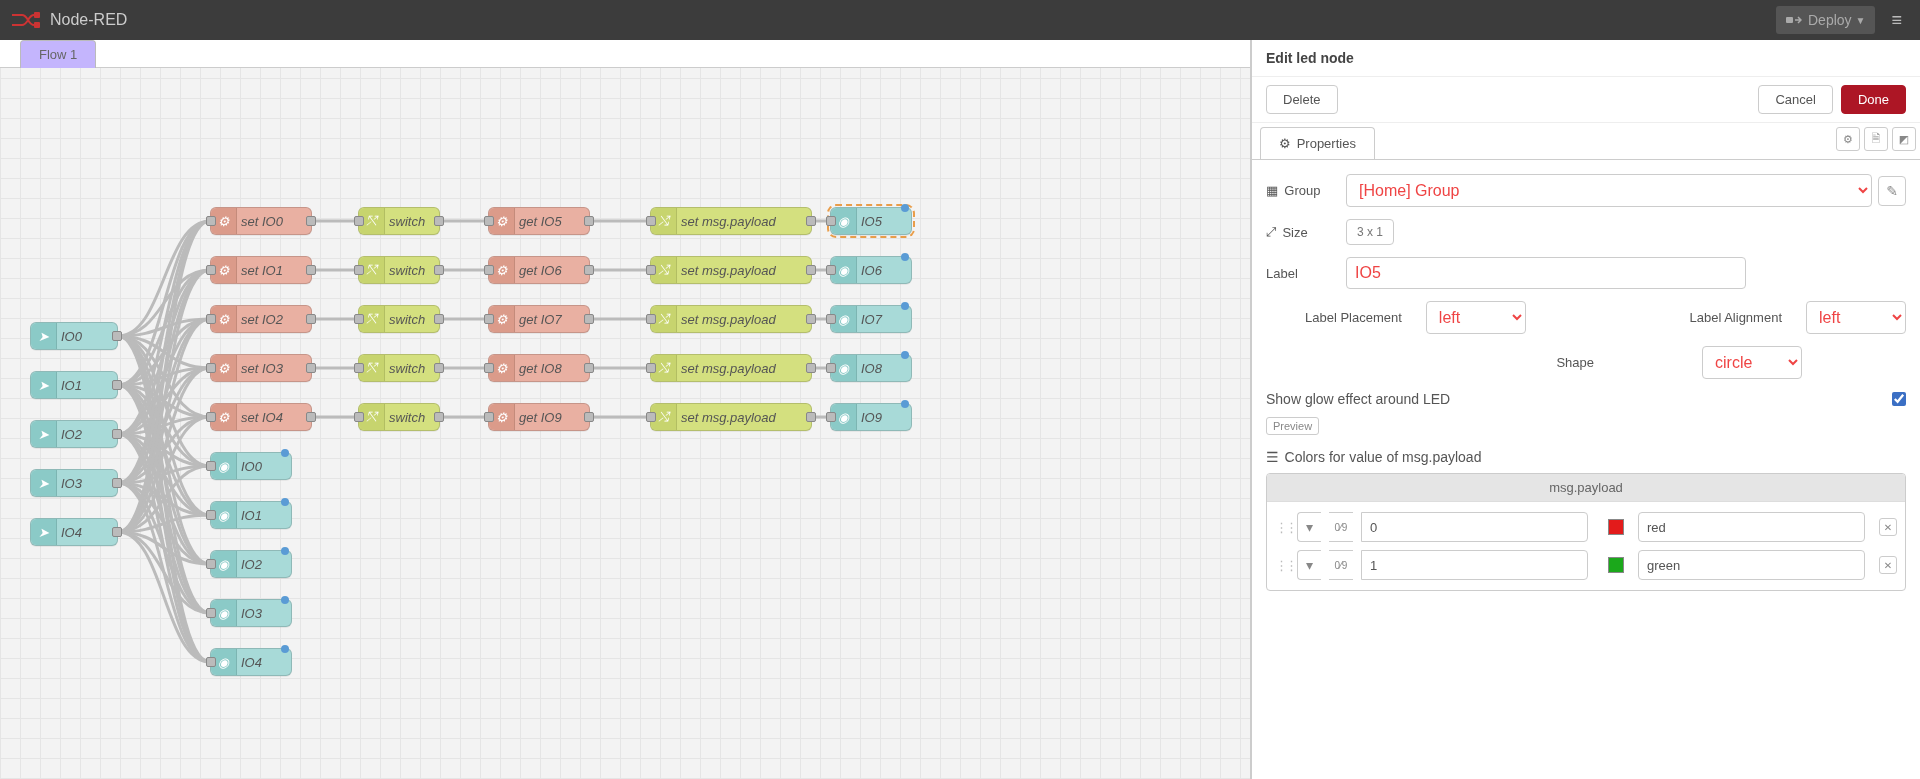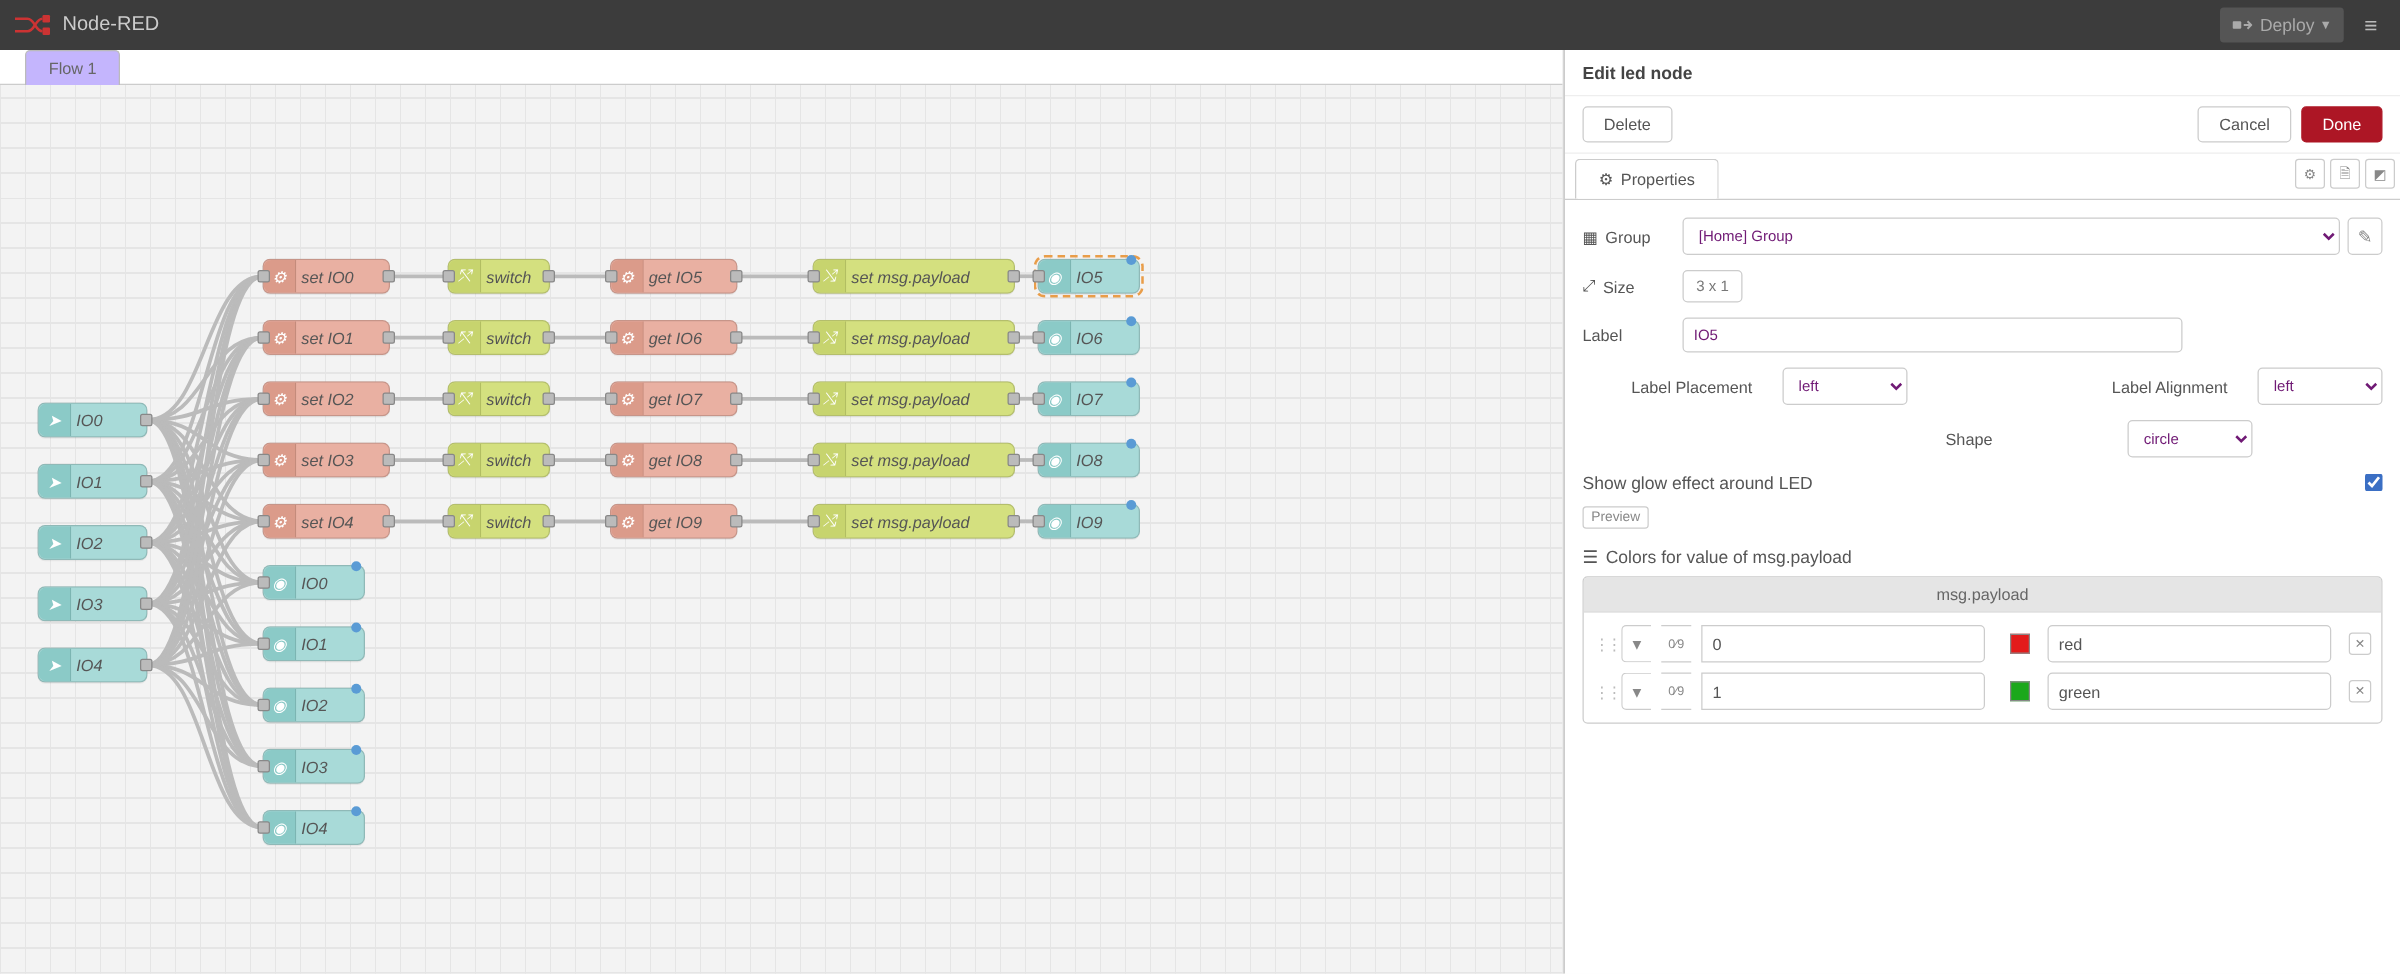--- a/index.html
+++ b/index.html
@@ -174,21 +174,21 @@
   .subtabs .spacer { flex:1; }
   .iconbtn {
     width:24px;height:24px;border:1px solid #ccc;border-radius:3px;
     margin:4px 4px 4px 0;display:flex;align-items:center;justify-content:center;
     color:#888;cursor:pointer;font-size:11px;
   }
   .form { padding:14px; overflow:auto; }
   .row { display:flex; align-items:center; margin-bottom:12px; }
   .row > label { width:80px; color:#555; font-size:13px; display:flex;align-items:center;gap:6px; }
   .select, .input {
-    border:1px solid #ccc; border-radius:4px; padding:6px 8px; font-size:12px;color:#701a75;background:#fff;
+    border:1px solid #ccc; border-radius:4px; padding:6px 8px; font-size:16px;color:#ef4444;background:#fff;
   }
   .input { width:400px; }
   .select { min-width:100px; }
   .smallbtn {
     width:28px;height:30px;border:1px solid #ccc;border-radius:4px;margin-left:6px;
     display:flex;align-items:center;justify-content:center;color:#888;cursor:pointer;
   }
   .chip {
     border:1px solid #ccc;border-radius:4px;padding:5px 10px;font-size:12px;color:#777;text-align:right;
   }

